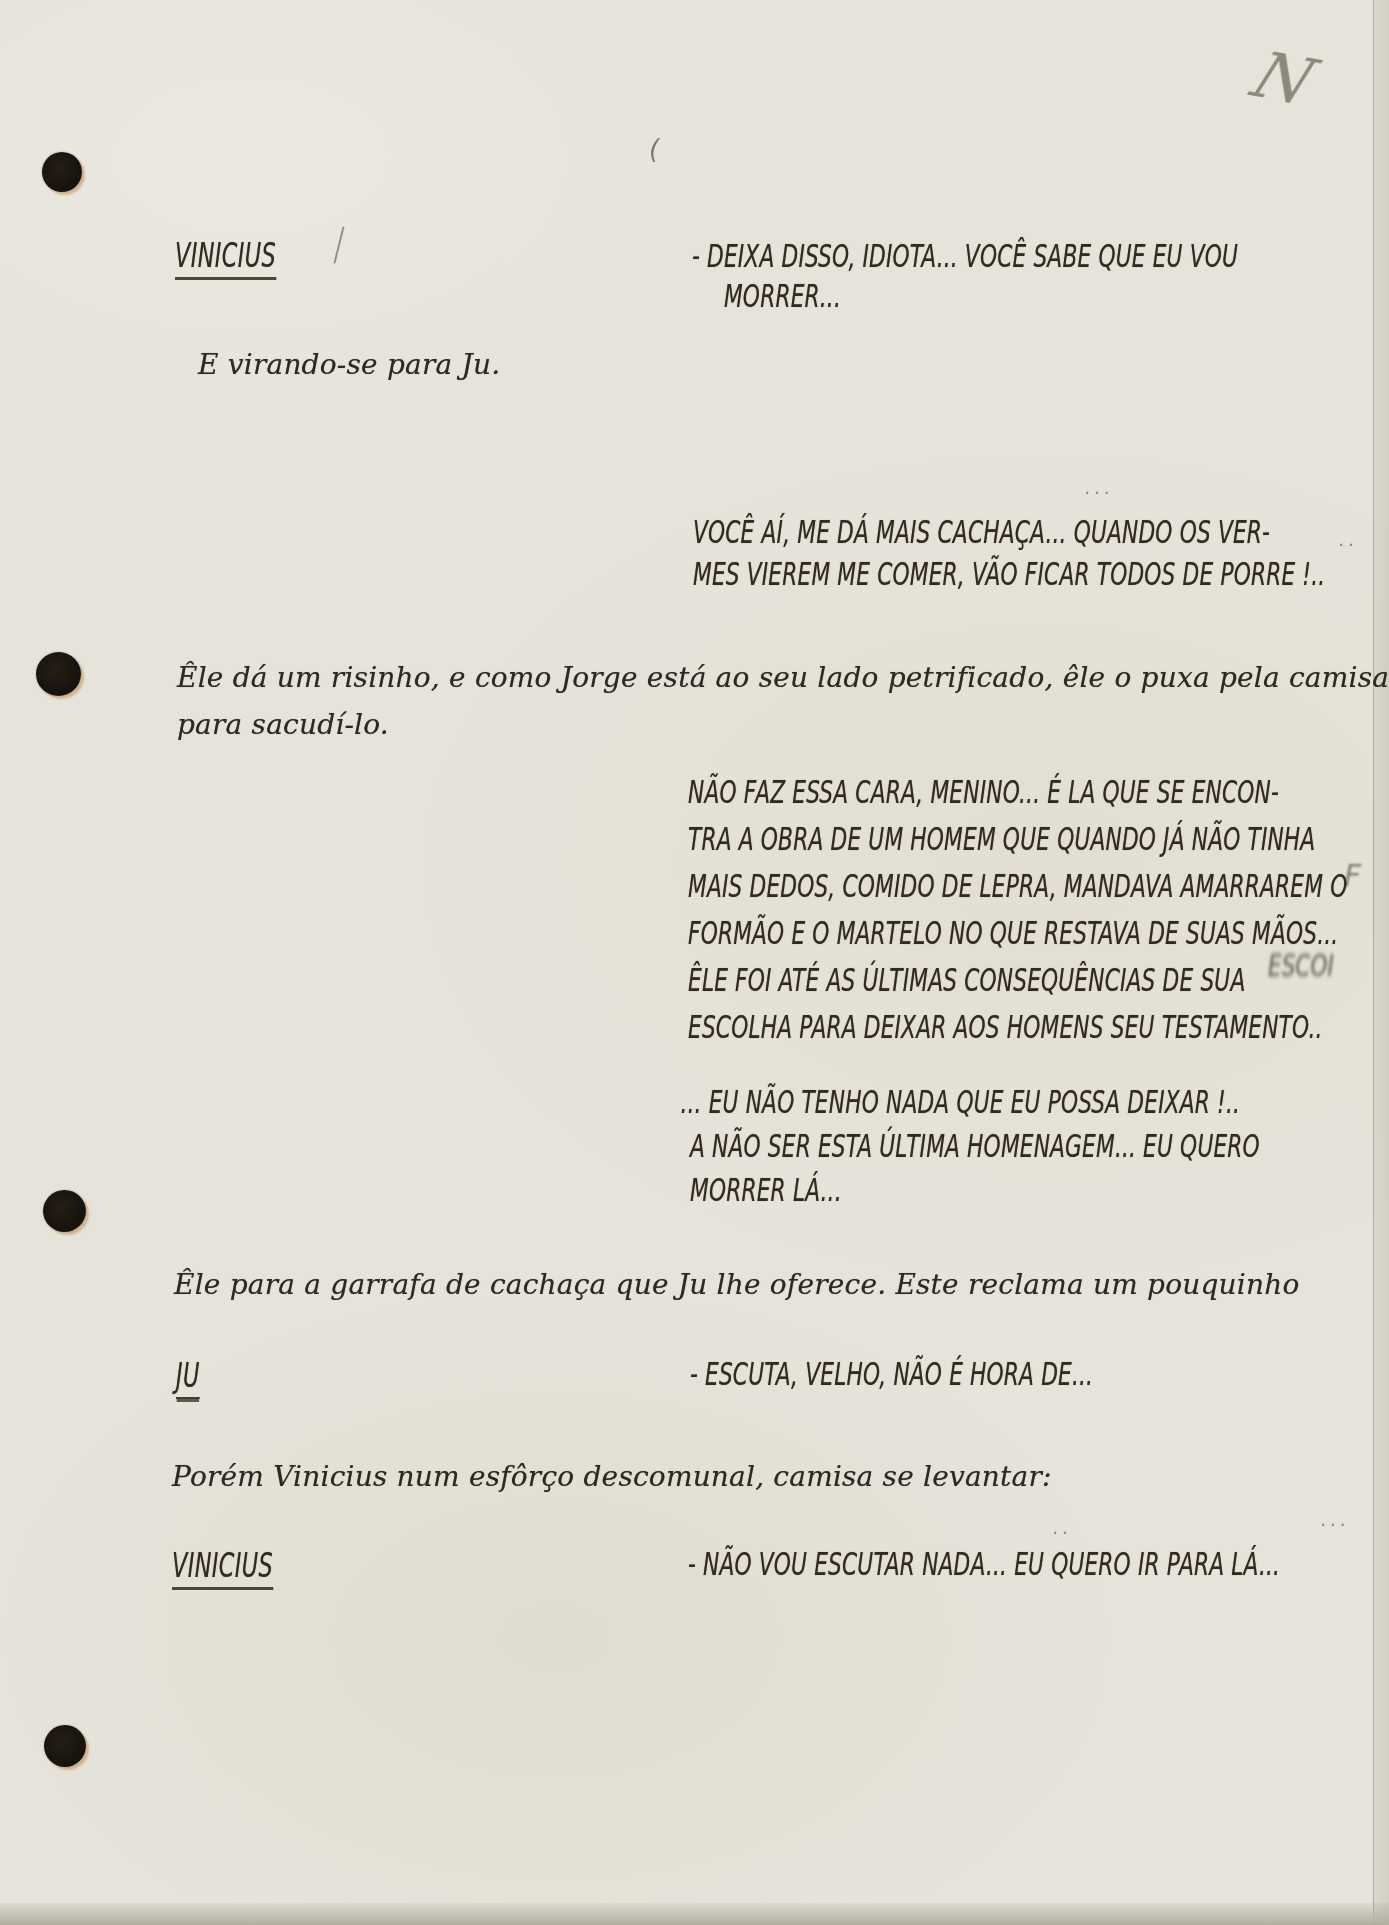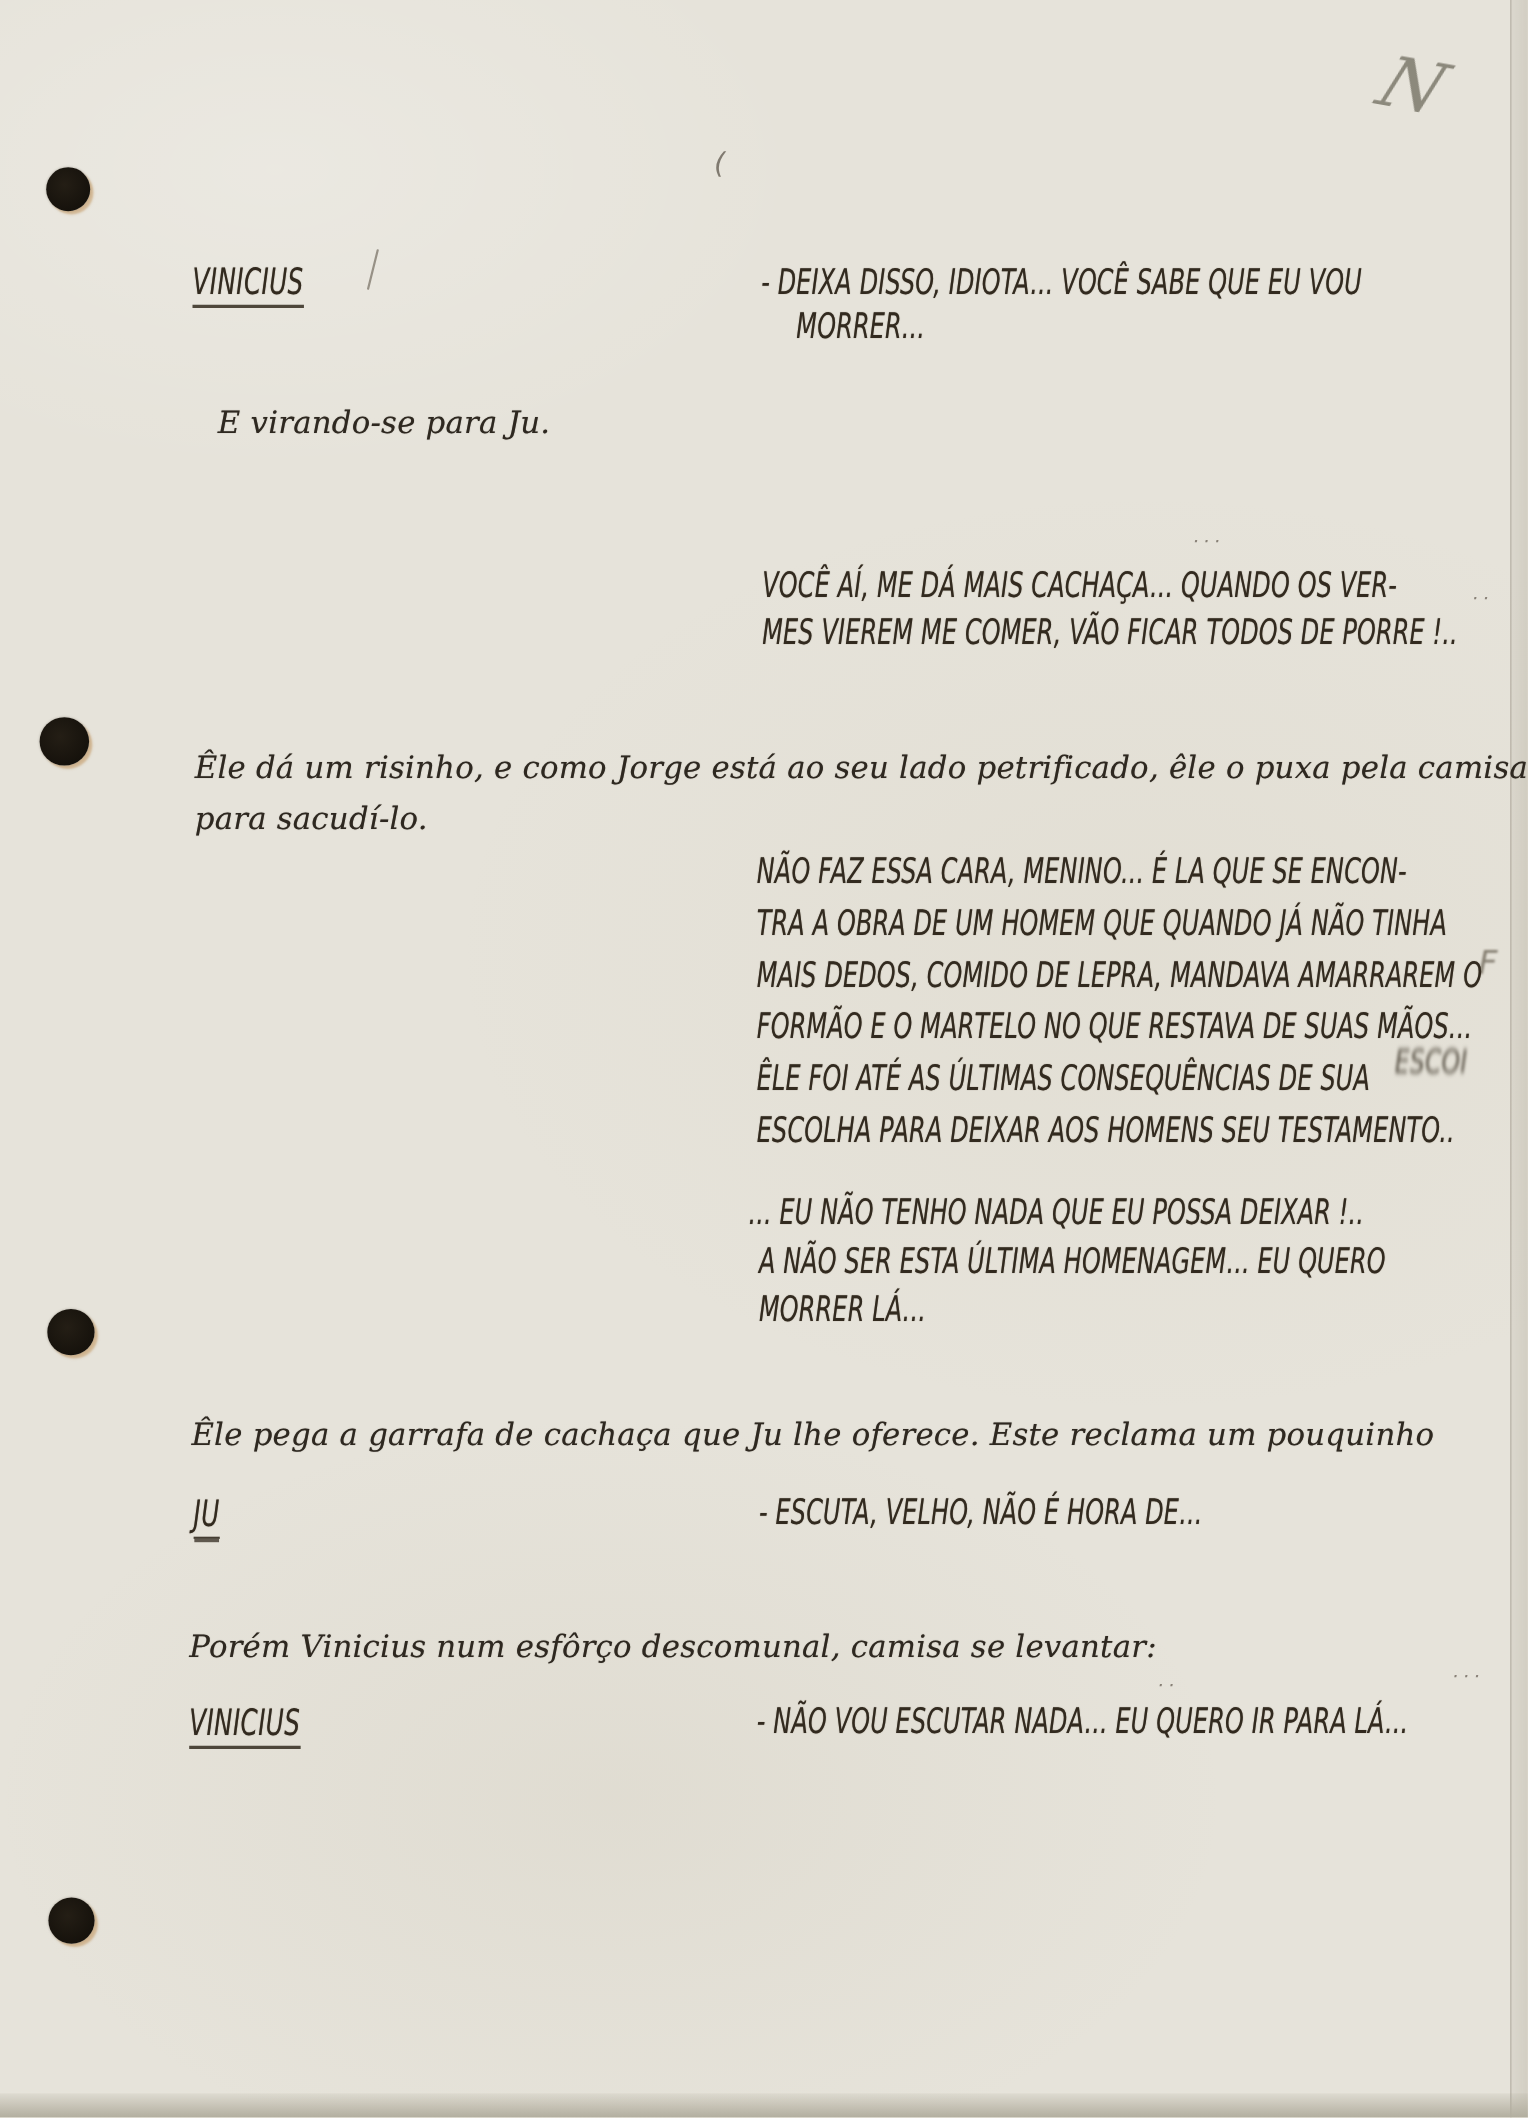--- a/index.html
+++ b/index.html
@@ -38,21 +38,20 @@
     transform:scaleX(0.68);transform-origin:0 0;
     text-shadow:0 0 1.1px rgba(55,42,26,0.55);
   }
   .caps .dline{height:47px;}
   
   .script{
     position:absolute;color:#2e2820;
     font-family:"DejaVu Serif", serif;font-style:italic;
     font-size:28px;letter-spacing:0.2px;white-space:nowrap;
     text-shadow:0 0 0.8px rgba(46,40,32,0.5);
-    margin-top:20px;
   }
   .cue-name{
     position:absolute;color:#322a1f;font-style:italic;font-size:33px;
     letter-spacing:0.5px;transform:scaleX(0.68);transform-origin:0 0;
     text-shadow:0 0 1.1px rgba(55,42,26,0.55);white-space:nowrap;
   }
   .u1{border-bottom:3px solid rgba(50,42,31,0.85);padding-bottom:2px;}
   .u2{border-bottom:2px solid rgba(50,42,31,0.9);padding-bottom:2px;
       box-shadow:0 4px 0 -1px rgba(50,42,31,0.75);}
   .pencil-n{
@@ -128,21 +127,21 @@
 </div>
 <div class="smudge">ESCOI</div>
 <div class="stray-char">F</div>
 
 <div class="caps" style="left:690px;top:1086px;">
   <div class="dline" style="margin-left:-14px;height:44px;">... EU NÃO TENHO NADA QUE EU POSSA DEIXAR !..</div>
   <div class="dline" style="height:44px;">A NÃO SER ESTA ÚLTIMA HOMENAGEM... EU QUERO</div>
   <div class="dline">MORRER LÁ...</div>
 </div>
 
-<div class="script" style="left:174px;top:1268px;">Êle pega a garrafa de cachaça que Ju lhe oferece. Este reclama um pouquinho</div>
+<div class="script" style="left:174px;top:1268px;">Êle para a garrafa de cachaça que Ju lhe oferece. Este reclama um pouquinho</div>
 
 <div class="cue-name" style="left:176px;top:1356px;">
   <span class="u2">JU</span>
 </div>
 <div class="caps" style="left:690px;top:1358px;">
   <div class="dline">- ESCUTA, VELHO, NÃO É HORA DE...</div>
 </div>
 
 <div class="script" style="left:172px;top:1460px;">Porém Vinicius num esfôrço descomunal, camisa se levantar:</div>
 

